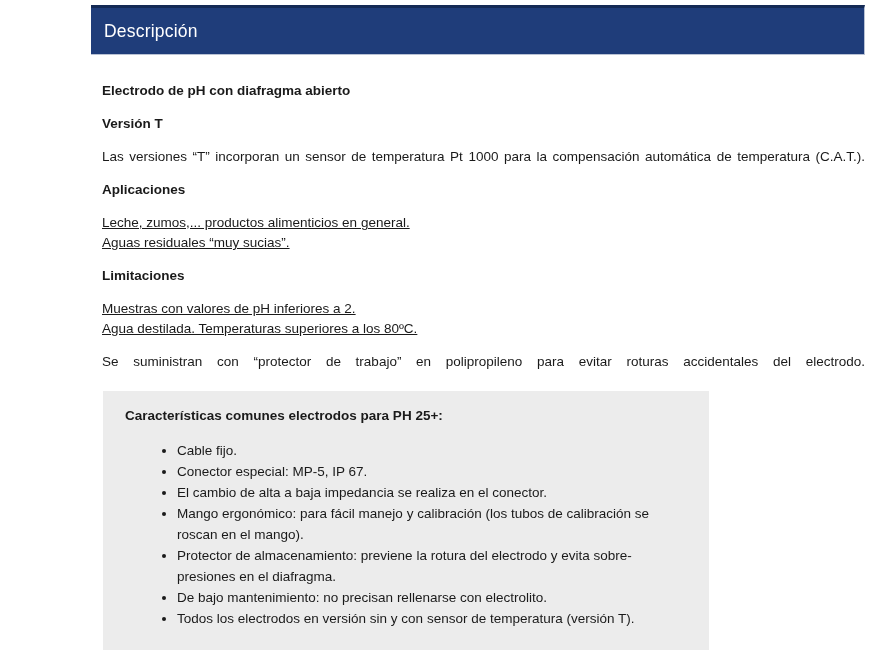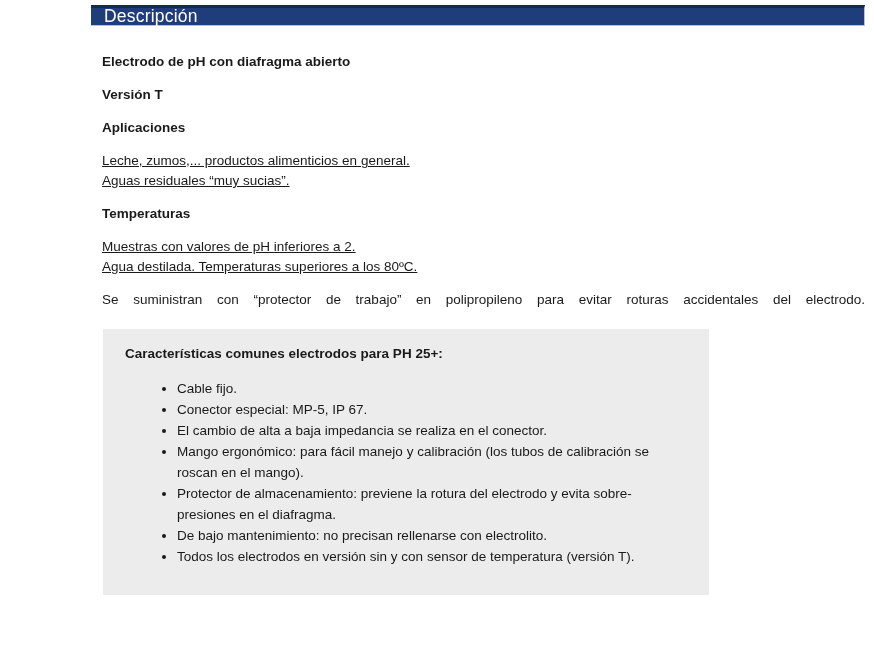--- a/index.html
+++ b/index.html
@@ -10,21 +10,21 @@
   body {
     width: 874px;
     height: 650px;
     font-family: "Liberation Sans", sans-serif;
     color: #1a1a1a;
     font-size: 13.5px;
     overflow: hidden;
   }
   .header-bar {
     margin: 5px 9px 0 91px;
-    height: 21px;
+    height: 50px;
     box-sizing: border-box;
     background: #1f3d7a;
     border-top: 3px solid #142a55;
     border-right: 1px solid #b9c2d4;
     border-bottom: 1px solid #b9c2d4;
     display: flex;
     align-items: center;
     padding-left: 13px;
     color: #ffffff;
     font-size: 17.5px;
@@ -80,28 +80,29 @@
 
   <div class="header-bar">
     <span>Descripción</span>
   </div>
 
   <div class="content">
 
     <p class="h">Electrodo de pH con diafragma abierto</p>
 
     <p class="h">Versión T</p>
+    <p class="just">Las versiones “T” incorporan un sensor de temperatura Pt 1000 para la compensación automática de temperatura (C.A.T.).</p>
 
     <p class="h">Aplicaciones</p>
     <div class="para-group">
       <p>Leche, zumos,... productos alimenticios en general.</p>
       <p>Aguas residuales “muy sucias”.</p>
     </div>
 
-    <p class="h">Temperaturas</p>
+    <p class="h">Limitaciones</p>
     <div class="para-group">
       <p>Muestras con valores de pH inferiores a 2.</p>
       <p>Agua destilada. Temperaturas superiores a los 80ºC.</p>
     </div>
 
     <p class="just">Se suministran con “protector de trabajo” en polipropileno para evitar roturas accidentales del electrodo.</p>
 
     <div class="features-box">
       <p class="box-title">Características comunes electrodos para PH 25+:</p>
       <ul>

